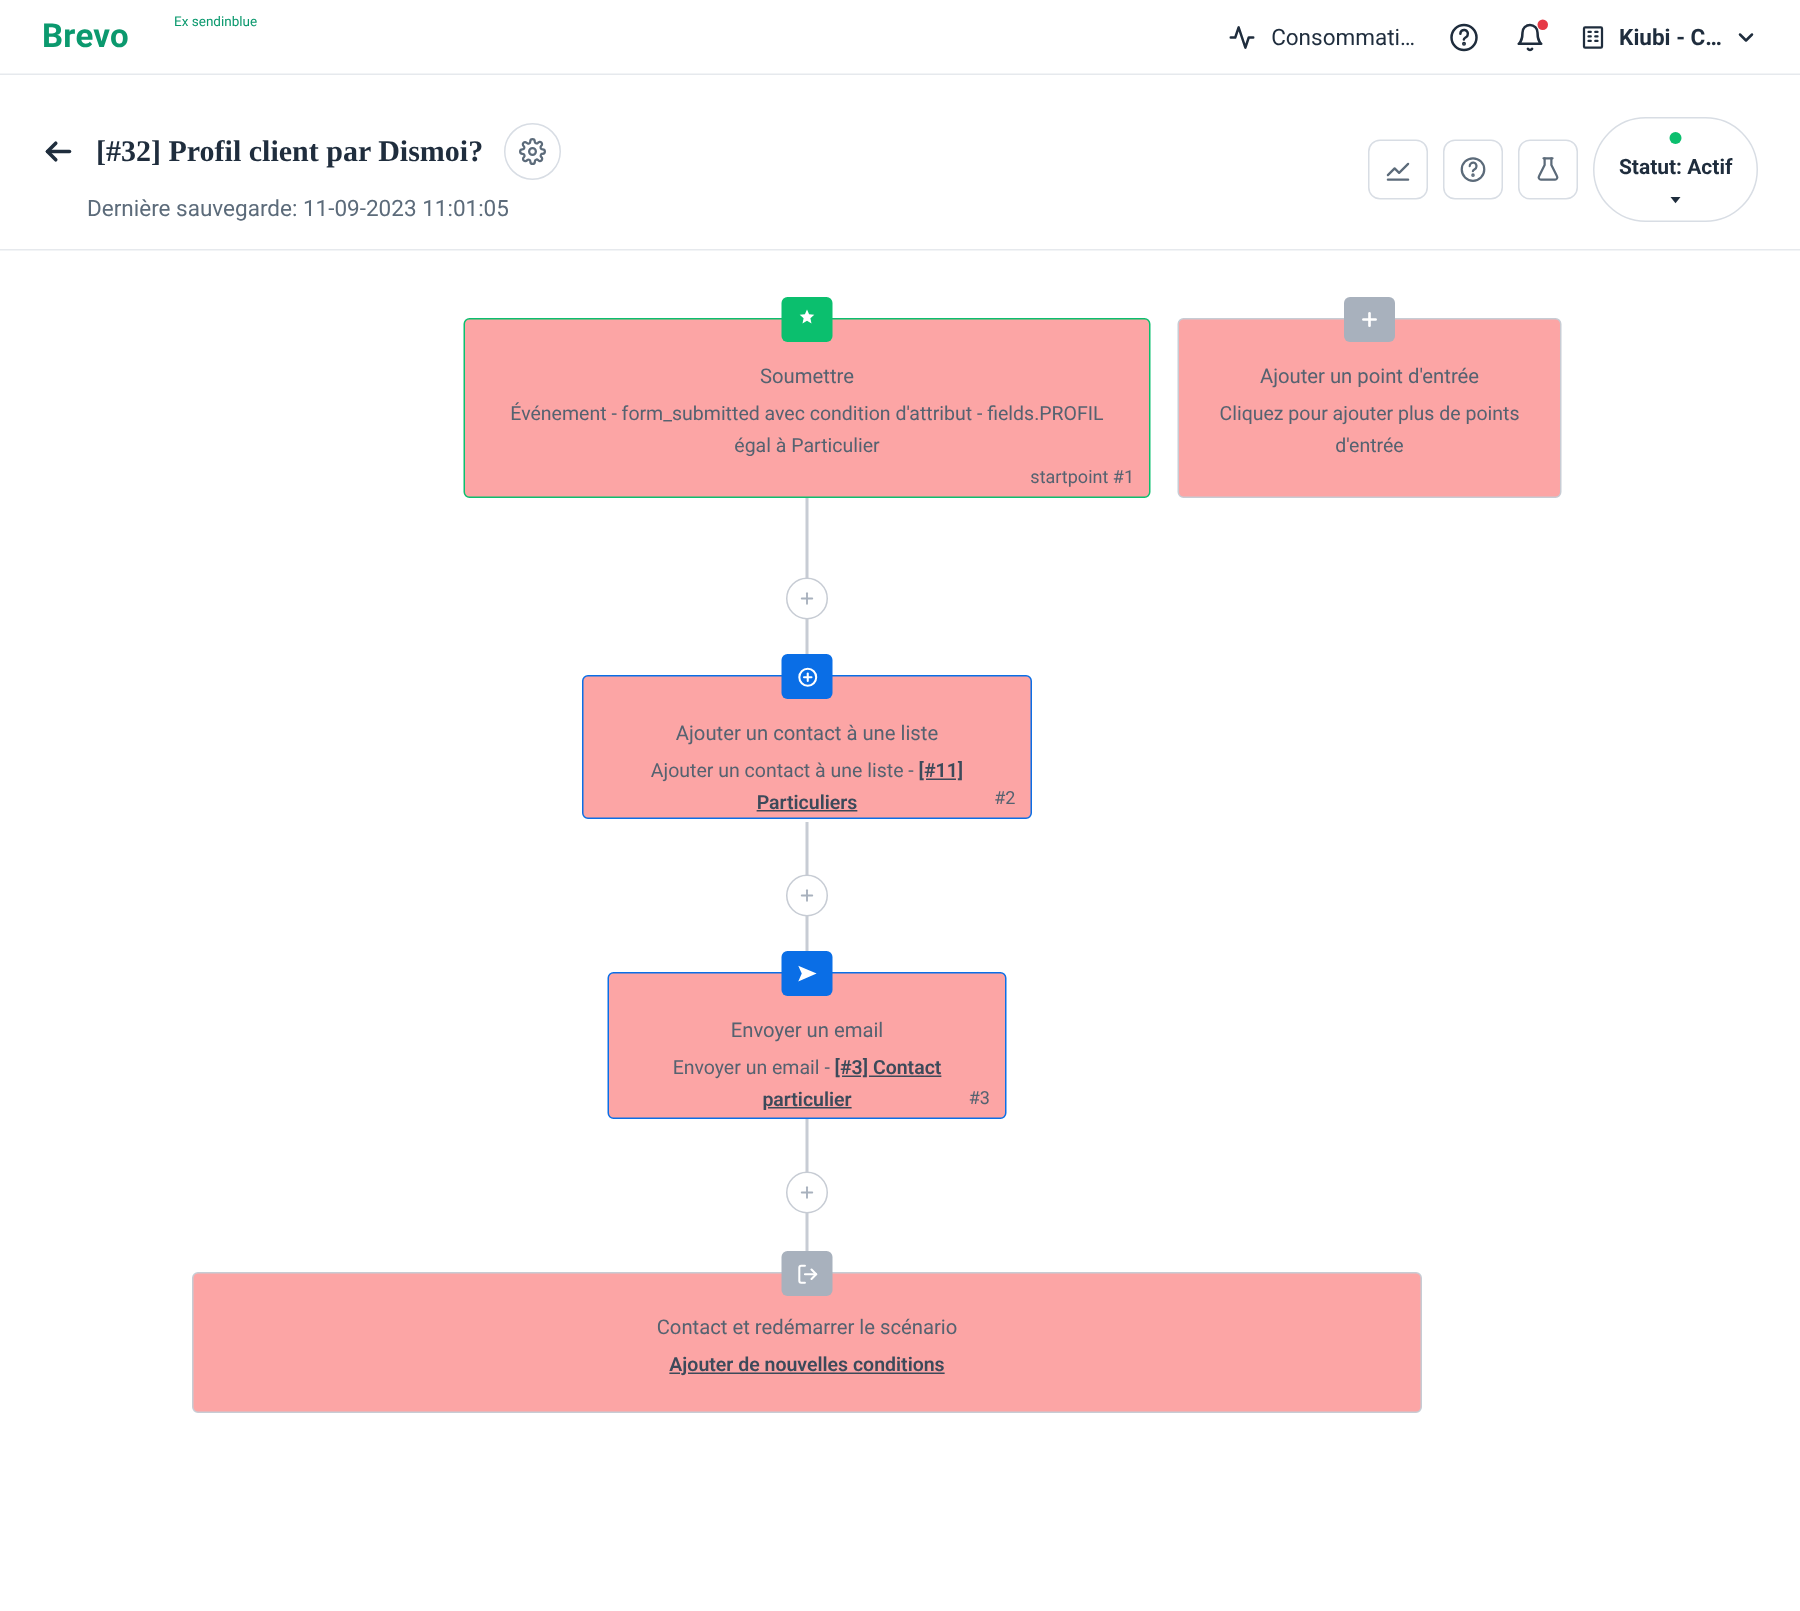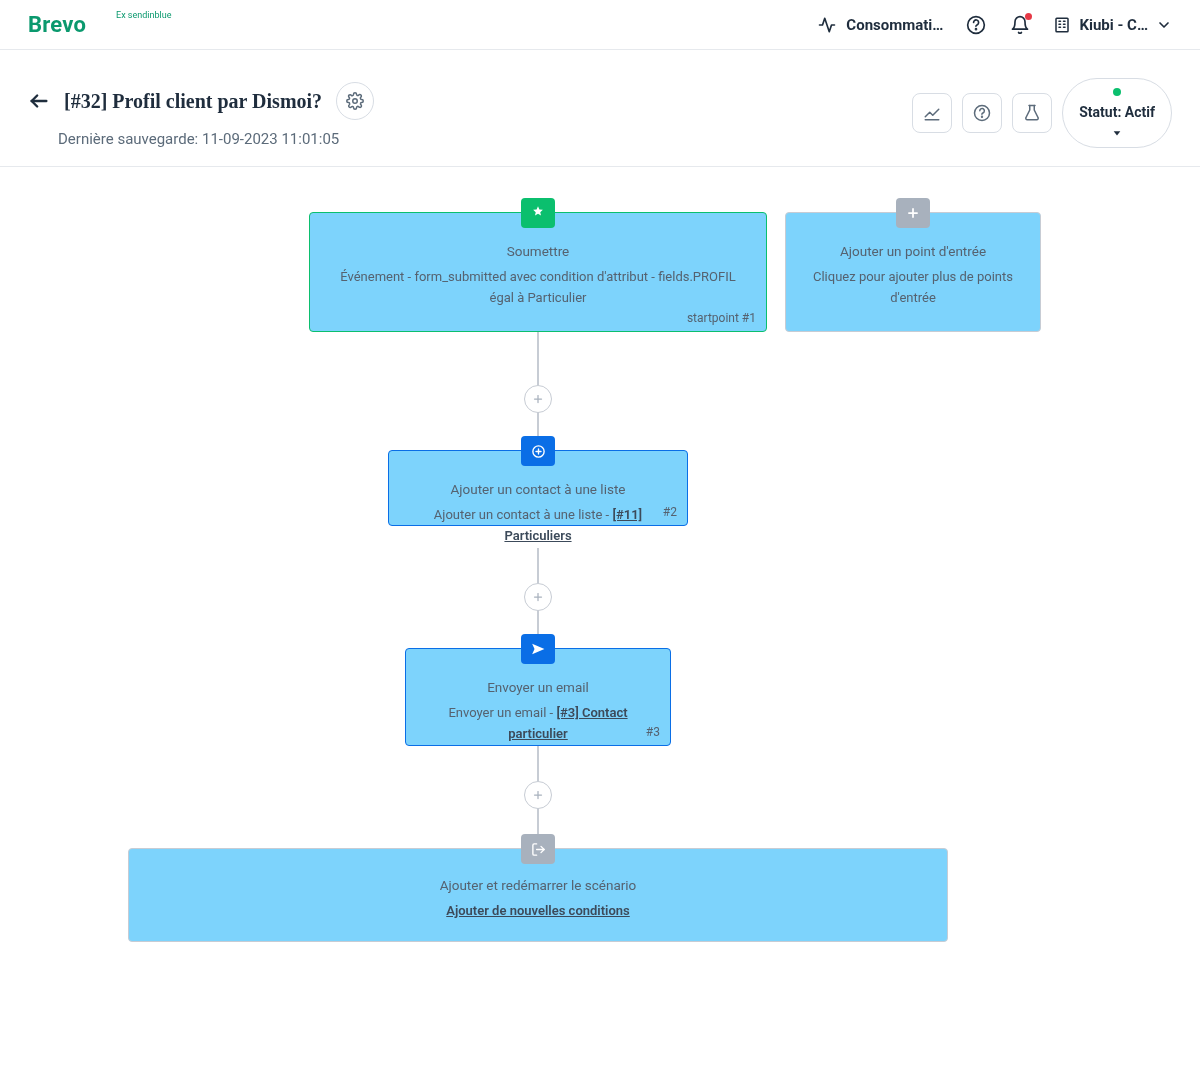--- a/index.html
+++ b/index.html
@@ -13,21 +13,21 @@
     display: flex;
     justify-content: space-between;
     align-items: center;
     padding: 12px 28px;
     border-bottom: 1px solid #e6e9ed;
   }
   .brand { display: flex; flex-direction: row; }
   .brand-name { font-size: 22px; font-weight: 700; color: #0b996e; letter-spacing: 0.2px; }
   .brand-sub { font-size: 9px; color: #0b996e; margin-top: -2px; padding-left: 30px; }
   .topbar-right { display: flex; align-items: center; gap: 22px; }
-  .usage-link { display: flex; align-items: center; gap: 8px; font-weight: 700; font-size: 15px; color: #1f2d3d; cursor: pointer; }
+  .usage-link { display: flex; align-items: center; gap: 8px; font-weight: 400; font-size: 15px; color: #1f2d3d; cursor: pointer; }
   .icon-btn { width: 22px; height: 22px; display: inline-flex; align-items: center; justify-content: center; color: #1f2d3d; cursor: pointer; position: relative; }
   .notif-dot { position: absolute; top: -1px; right: -1px; width: 7px; height: 7px; background: #e63946; border-radius: 50%; }
   .org-selector { display: flex; align-items: center; gap: 8px; font-weight: 700; font-size: 15px; color: #1f2d3d; cursor: pointer; }
 
   .page-header {
     display: flex;
     justify-content: space-between;
     align-items: flex-end;
     padding: 22px 28px 18px 28px;
     border-bottom: 1px solid #e6e9ed;
@@ -55,21 +55,21 @@
   .status-dot { width: 8px; height: 8px; border-radius: 50%; background: #0bbf6e; }
 
   .canvas {
     position: relative;
     width: 1200px;
     height: 820px;
   }
   .node {
     position: absolute;
     border-radius: 4px;
-    background: #7dd3fc;
+    background: #fca5a5;
     text-align: center;
     font-size: 13px;
     color: #3c4a5a;
   }
   .node-badge {
     position: absolute;
     left: 50%;
     top: -15px;
     transform: translateX(-50%);
     width: 34px;
@@ -84,21 +84,21 @@
   .badge-gray { background: #a8b1bd; }
   .badge-blue { background: #0a6ee6; }
   .node-title { margin-top: 30px; font-size: 13.5px; color: #556270; }
   .node-body { margin-top: 8px; padding: 0 20px 18px 20px; font-size: 13px; color: #556270; line-height: 1.6; }
   .node-id { position: absolute; right: 10px; bottom: 6px; font-size: 12px; color: #556270; }
   .link-underline { text-decoration: underline; font-weight: 600; color: #3c4a5a; }
   
   .node-start { left: 309px; top: 45px; width: 458px; height: 120px; border: 1.5px solid #0bbf6e; }
   .node-entry { left: 785px; top: 45px; width: 256px; height: 120px; border: 1px solid #c7ccd4; }
   .node-entry .node-title { margin-top: 30px; }
-  .node-addlist { left: 388px; top: 283px; width: 300px; height: 76px; border: 1.5px solid #0a6ee6; }
+  .node-addlist { left: 388px; top: 283px; width: 300px; height: 96px; border: 1.5px solid #0a6ee6; }
   .node-email { left: 405px; top: 481px; width: 266px; height: 98px; border: 1.5px solid #0a6ee6; }
   .node-exit { left: 128px; top: 681px; width: 820px; height: 94px; border: 1px solid #c7ccd4; }
 
   .connector {
     position: absolute;
     left: 537px;
     width: 2px;
     background: #c7ccd4;
   }
   .plus-circle {
@@ -312,19 +312,19 @@
   </div>
 
   <div class="node node-exit">
     <div class="node-badge badge-gray">
       <svg width="15" height="15" viewBox="0 0 24 24" fill="none" stroke="#fff" stroke-width="2.2" stroke-linecap="round" stroke-linejoin="round">
           <path d="M9 21H5a2 2 0 0 1-2-2V5a2 2 0 0 1 2-2h4"></path>
           <polyline points="16 17 21 12 16 7"></polyline>
           <line x1="21" y1="12" x2="9" y2="12"></line>
         </svg>
     </div>
-    <div class="node-title" style="margin-top:28px">Ajouter et redémarrer le scénario</div>
+    <div class="node-title" style="margin-top:28px">Contact et redémarrer le scénario</div>
     <div class="node-body">
       <span class="link-underline">Ajouter de nouvelles conditions</span>
     </div>
   </div>
 
 </div>
 
 </body></html>

